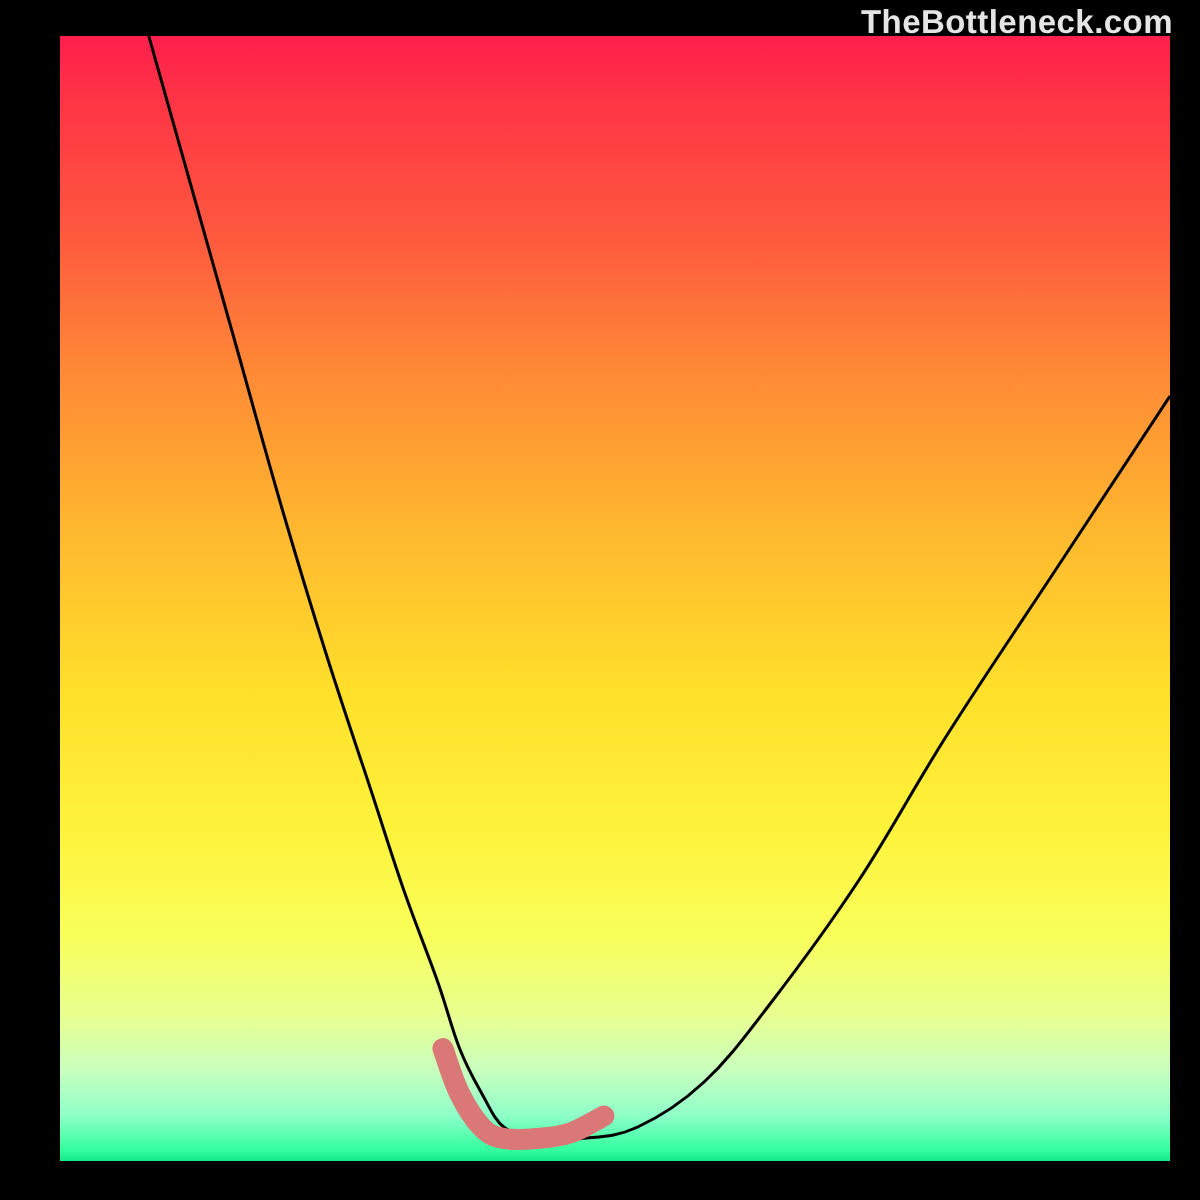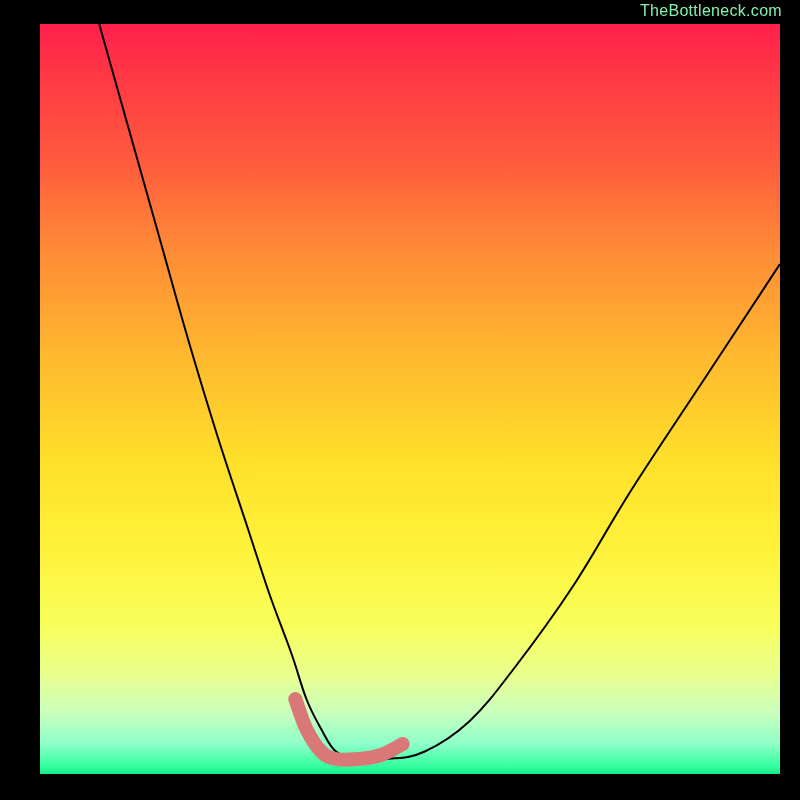--- a/index.html
+++ b/index.html
@@ -47,23 +47,23 @@
       #c8ffbf 92%,
       #8dffc8 96%,
       #34ff9e 99%,
       #14e98a 100%
     );
   }
   .watermark {
     position: absolute;
     top: 2px;
     right: 18px;
-    color: #86efac;
-    font-size: 16px;
-    font-weight: 400;
+    color: #e5e5e5;
+    font-size: 22px;
+    font-weight: 700;
     letter-spacing: 0.3px;
     user-select: none;
   }
   svg.curves {
     position: absolute;
     left: 0;
     top: 0;
     width: 100%;
     height: 100%;
   }

